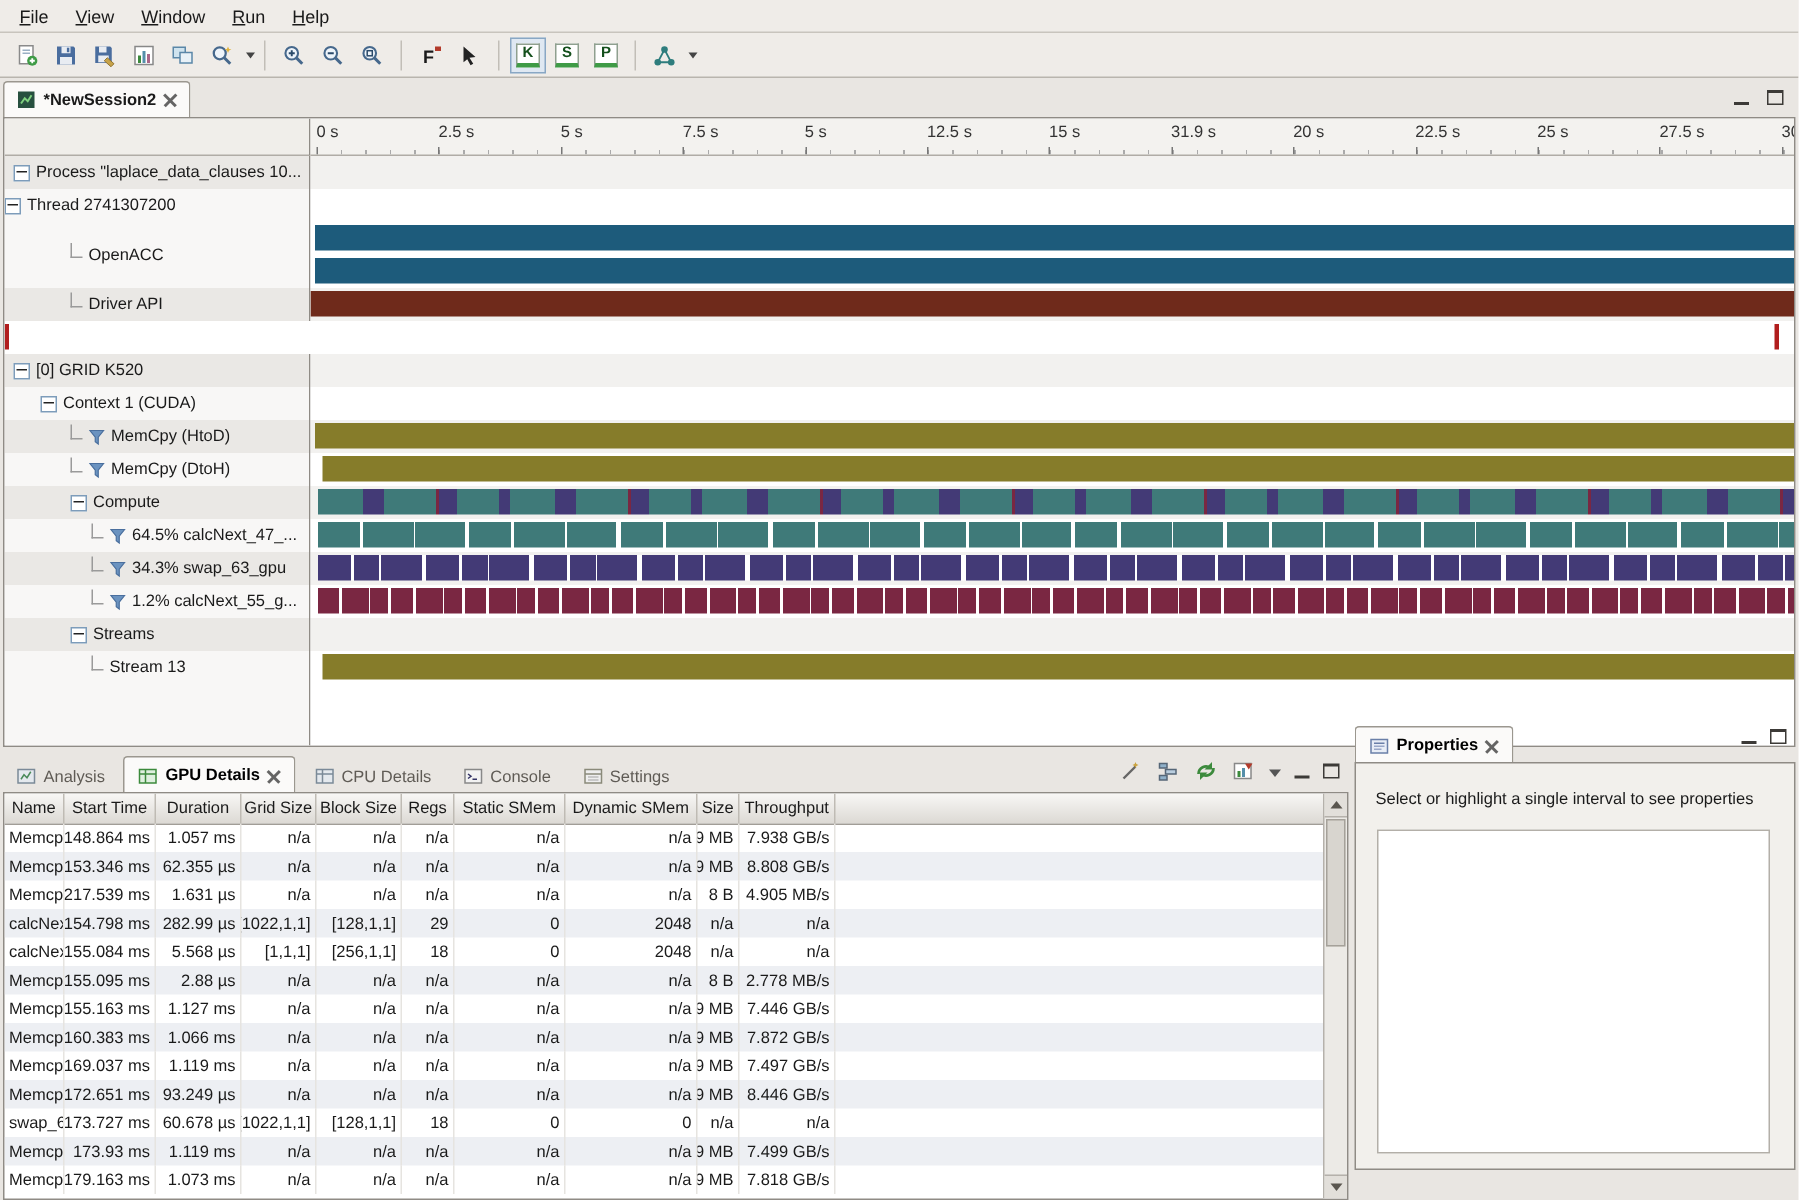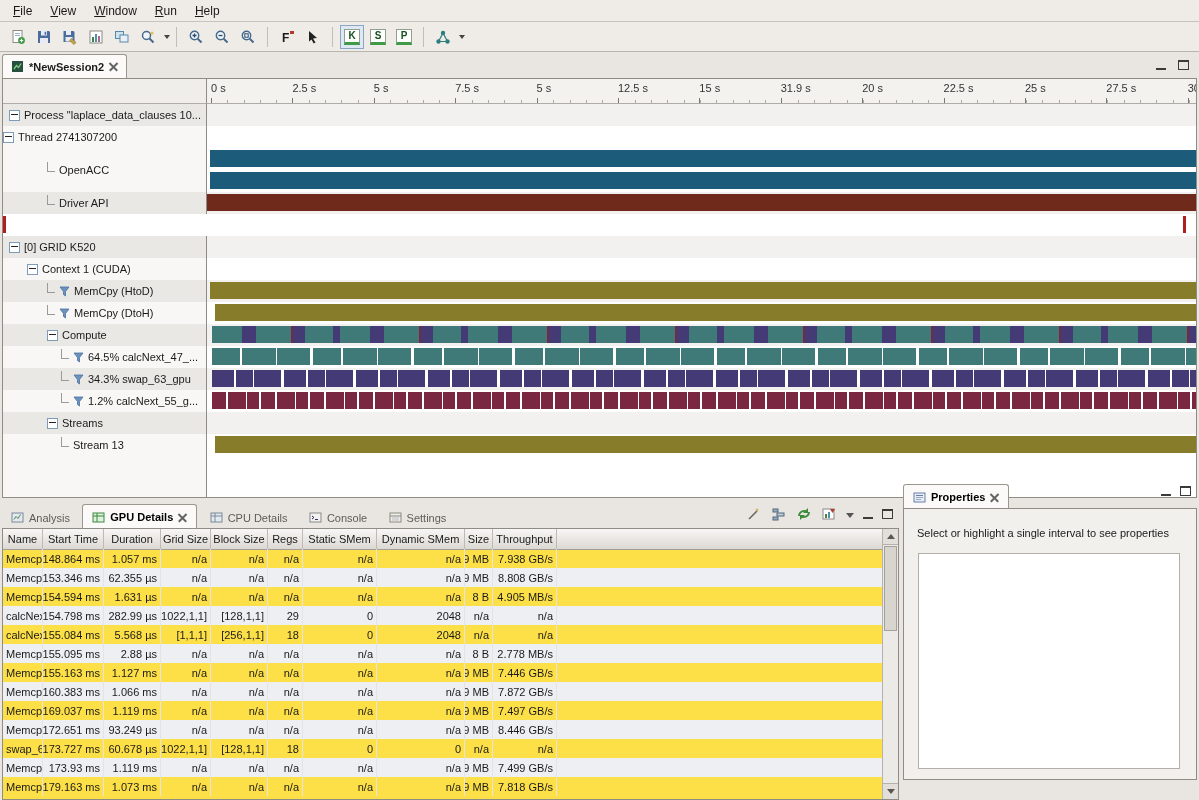--- a/index.html
+++ b/index.html
@@ -60,21 +60,21 @@
   .redtick{position:absolute;top:2px;height:17px;width:3px;background:#b11e1e}
   .redtick.l{left:0}.redtick.r{right:10px}
   
   .bl-panel{position:absolute;left:2px;top:500px;width:897px;height:300px}
   .pr-panel{position:absolute;left:903px;top:480px;width:294px;height:300px}
   .btabbar{position:absolute;left:0;top:0;width:100%;height:28px}
   .btab{display:inline-flex;align-items:center;gap:5px;height:23px;padding:0 9px;font-size:11px;color:#5f5b55;margin-top:5px;vertical-align:bottom}
   .btab.active{background:#fbfaf9;border:1px solid #9b978f;border-bottom:none;border-radius:3px 3px 0 0;color:#000;font-weight:bold;height:24px;margin-top:4px}
   .minitools{position:absolute;right:6px;top:6px;display:flex;gap:9px;align-items:center}
   .vmenu{width:0;height:0;border-left:4px solid transparent;border-right:4px solid transparent;border-top:5px solid #555;margin-top:2px}
-  .panel-body{position:absolute;top:28px;left:0;right:0;bottom:0;border:1px solid #8f8b85;background:#fde047;box-sizing:border-box;overflow:hidden}
+  .panel-body{position:absolute;top:28px;left:0;right:0;bottom:0;border:1px solid #8f8b85;background:#ffffff;box-sizing:border-box;overflow:hidden}
   
   .gtable{position:absolute;left:0;top:0;right:16px;bottom:0;overflow:hidden}
   .ghead{display:flex;height:20px;background:linear-gradient(#f8f7f5,#dcd9d4);border-bottom:1px solid #a19d97}
   .ghfill,.grfill{flex:1}
   .cells{display:flex;height:100%}
   .cells > div{flex:none;box-sizing:border-box;height:100%}
   .cells > div:nth-of-type(1){width:40px}
   .cells > div:nth-of-type(2){width:61px}
   .cells > div:nth-of-type(3){width:57px}
   .cells > div:nth-of-type(4){width:50px}
@@ -601,21 +601,21 @@
             </div>
             <div class="grfill"></div>
           </div>
 
           <div class="gr">
             <div class="cells">
               <div class="gc">
                 <span>Memcpy</span>
               </div>
               <div class="gc">
-                <span>154.594 ms</span>
+                <span>217.539 ms</span>
               </div>
               <div class="gc">
                 <span>1.631 µs</span>
               </div>
               <div class="gc">
                 <span>n/a</span>
               </div>
               <div class="gc">
                 <span>n/a</span>
               </div>

